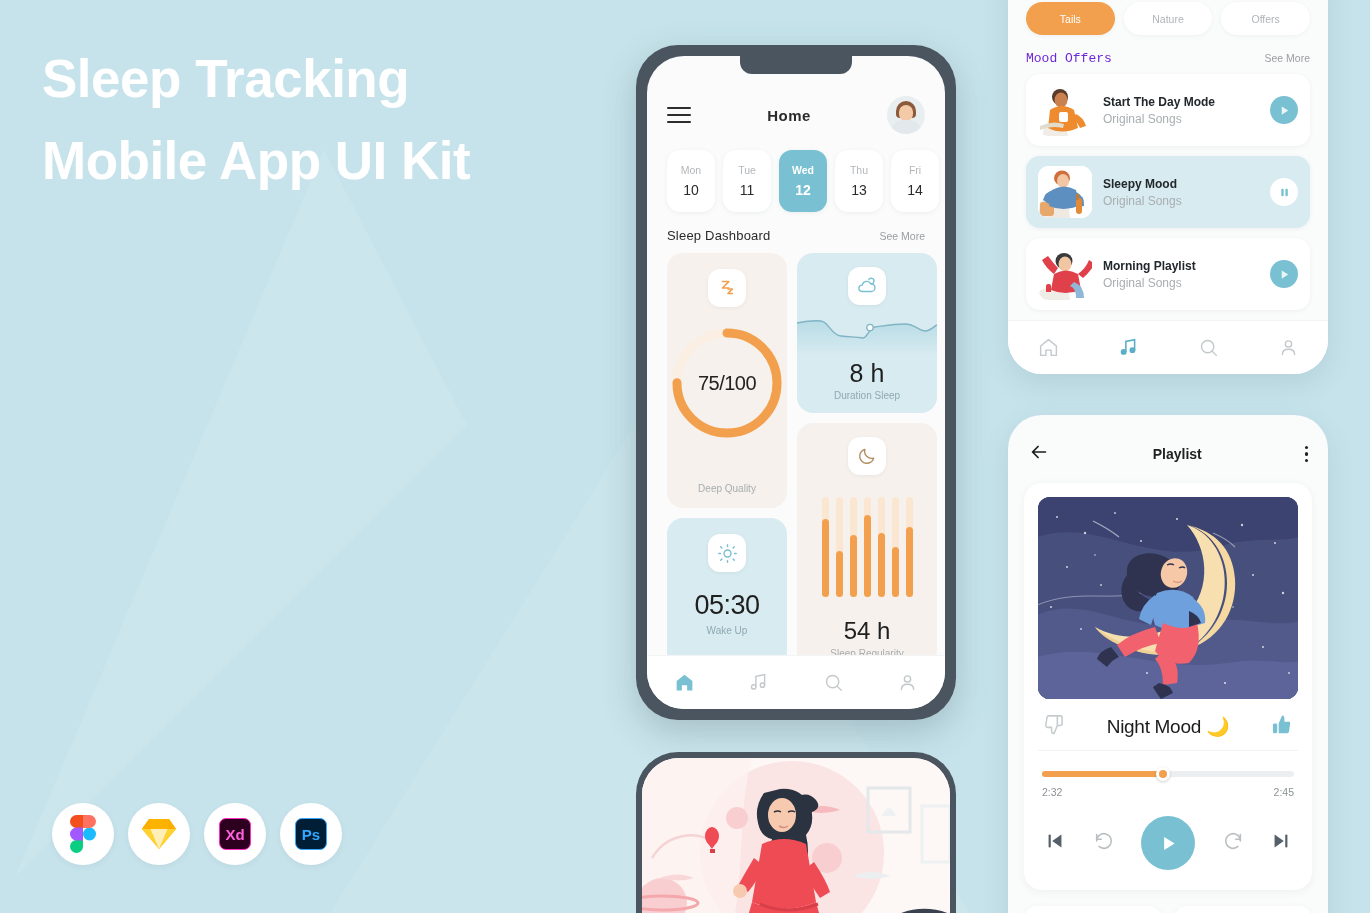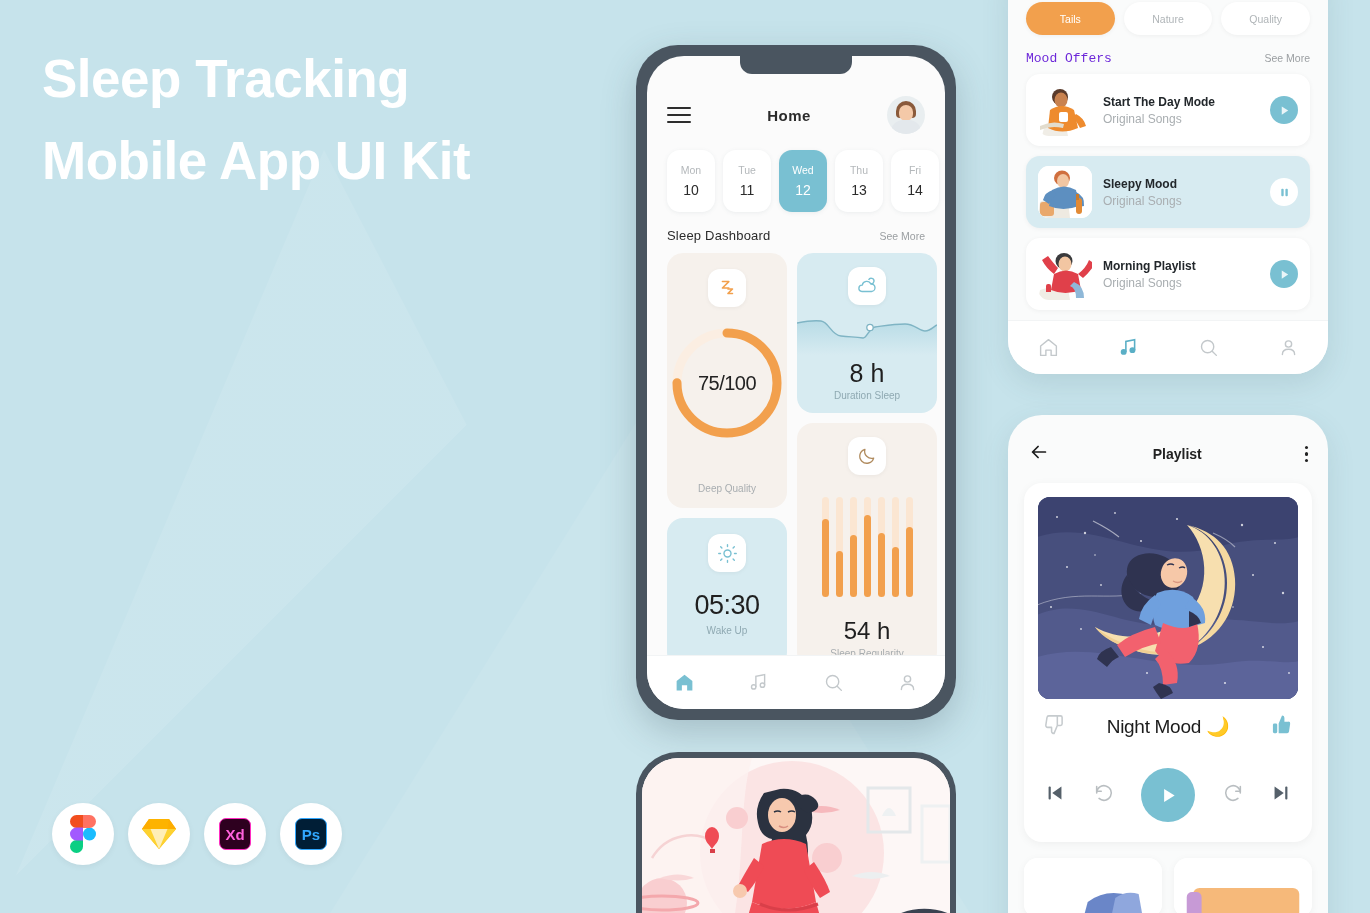--- a/index.html
+++ b/index.html
@@ -76,21 +76,21 @@
 
   .days { display: flex; gap: 8px; padding: 16px 0 0 20px; }
   .day {
     min-width: 48px; height: 62px; background: #ffffff; border-radius: 13px;
     display: flex; flex-direction: column; align-items: center; justify-content: center;
     box-shadow: 0 1px 4px rgba(100,120,130,0.10); gap: 6px; flex-shrink: 0;
   }
   .day .dow { font-size: 10.5px; color: #b4b8bb; }
   .day .num { font-size: 14px; color: #2b2b2b; }
   .day.active { background: #79c0d2; }
-  .day.active .dow, .day.active .num { color: #ffffff; }
+  .day.active .dow, .day.active .num { color: #ffffff; font-weight: bold; }
 
   .section-row {
     display: flex; align-items: baseline; justify-content: space-between;
     padding: 16px 20px 10px 20px;
   }
   .section-title { font-size: 13px; color: #2b2b2b; letter-spacing: 0.2px; }
   .see-more { font-size: 10.5px; color: #9a9ea1; cursor: pointer; }
 
   .cards { display: flex; gap: 10px; padding: 0 20px; }
   .col { display: flex; flex-direction: column; gap: 10px; }
@@ -468,21 +468,21 @@
       <path d="M248 160 q30-16 60-4 l0 38 l-62 0z" fill="#3a4250"></path>
       <path d="M244 172 q14-10 24-4 l-4 12 l-22 0z" fill="#ef4b55"></path>
     </svg>
   </div>
 </div>
 
 <div class="panel-mood">
   <div class="chips">
     <div class="chip active">Tails</div>
     <div class="chip">Nature</div>
-    <div class="chip">Quality</div>
+    <div class="chip">Offers</div>
   </div>
 
   <div class="mood-head">
     <div class="t">Mood Offers</div>
     <div class="see-more">See More</div>
   </div>
 
   <div class="mood-list">
     <div class="mood-item">
       <div class="thumb">
@@ -671,20 +671,30 @@
       </span>
       <div class="song-name">Night Mood 🌙</div>
       <span>
         <svg width="23" height="23" viewBox="0 0 24 24" fill="#79c0d2">
           <path d="M14 9V5a2.5 2.5 0 0 0-2.5-2.5L8 11v10h8.8a2 2 0 0 0 2-1.7l1.2-8a2 2 0 0 0-2-2.3z"></path>
           <rect x="2" y="11" width="4.5" height="10" rx="1.4"></rect>
         </svg>
       </span>
     </div>
 
+    <div class="seek-wrap">
+      <div class="seek">
+        <div class="seek-fill" style="width:48%"></div>
+        <div class="seek-knob" style="left:calc(48% - 7px)"></div>
+      </div>
+      <div class="times">
+        <span>2:32</span>
+        <span>2:45</span>
+      </div>
+    </div>
 
     <div class="controls">
       <span>
         <svg width="22" height="22" viewBox="0 0 24 24" fill="#55606a">
           <rect x="5" y="5" width="2.4" height="14" rx="1"></rect>
             <path d="M19 5v14l-10-7z"></path>
         </svg>
       </span>
       <span>
         <svg width="22" height="22" viewBox="0 0 24 24" fill="none" stroke="#b9bec1" stroke-width="1.7" stroke-linecap="round">

